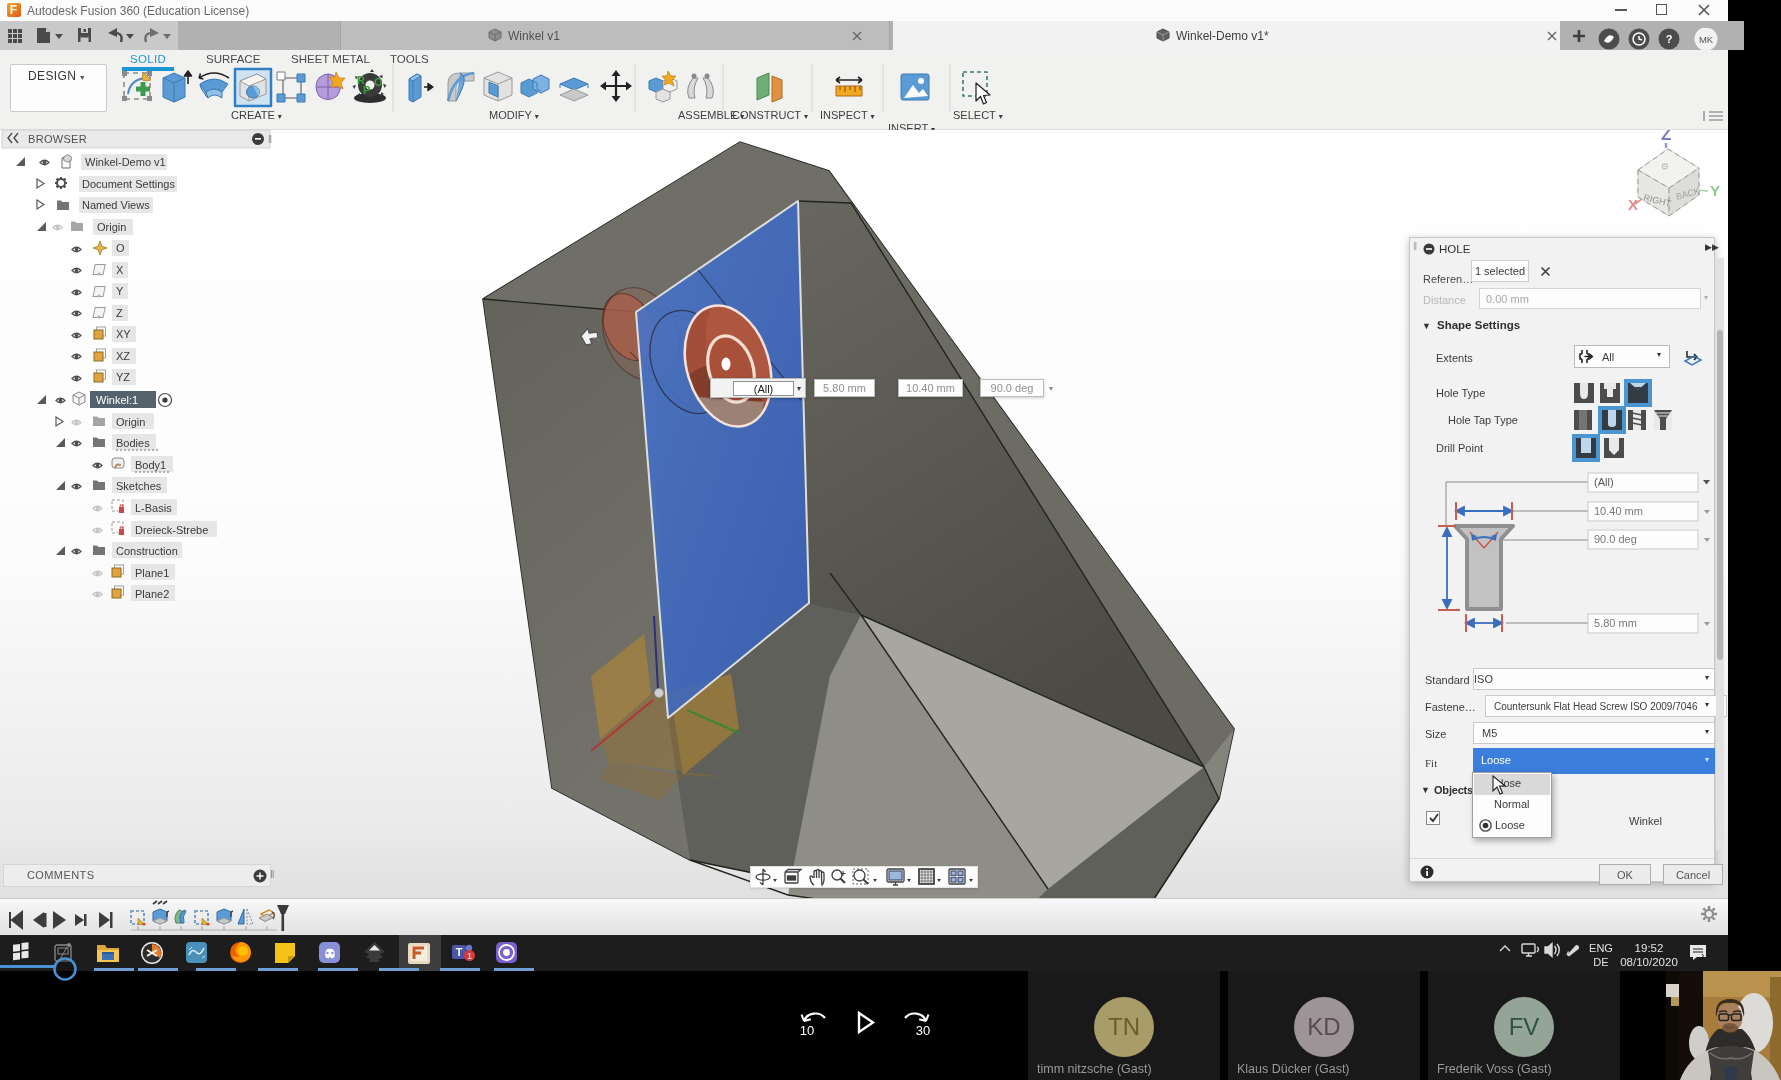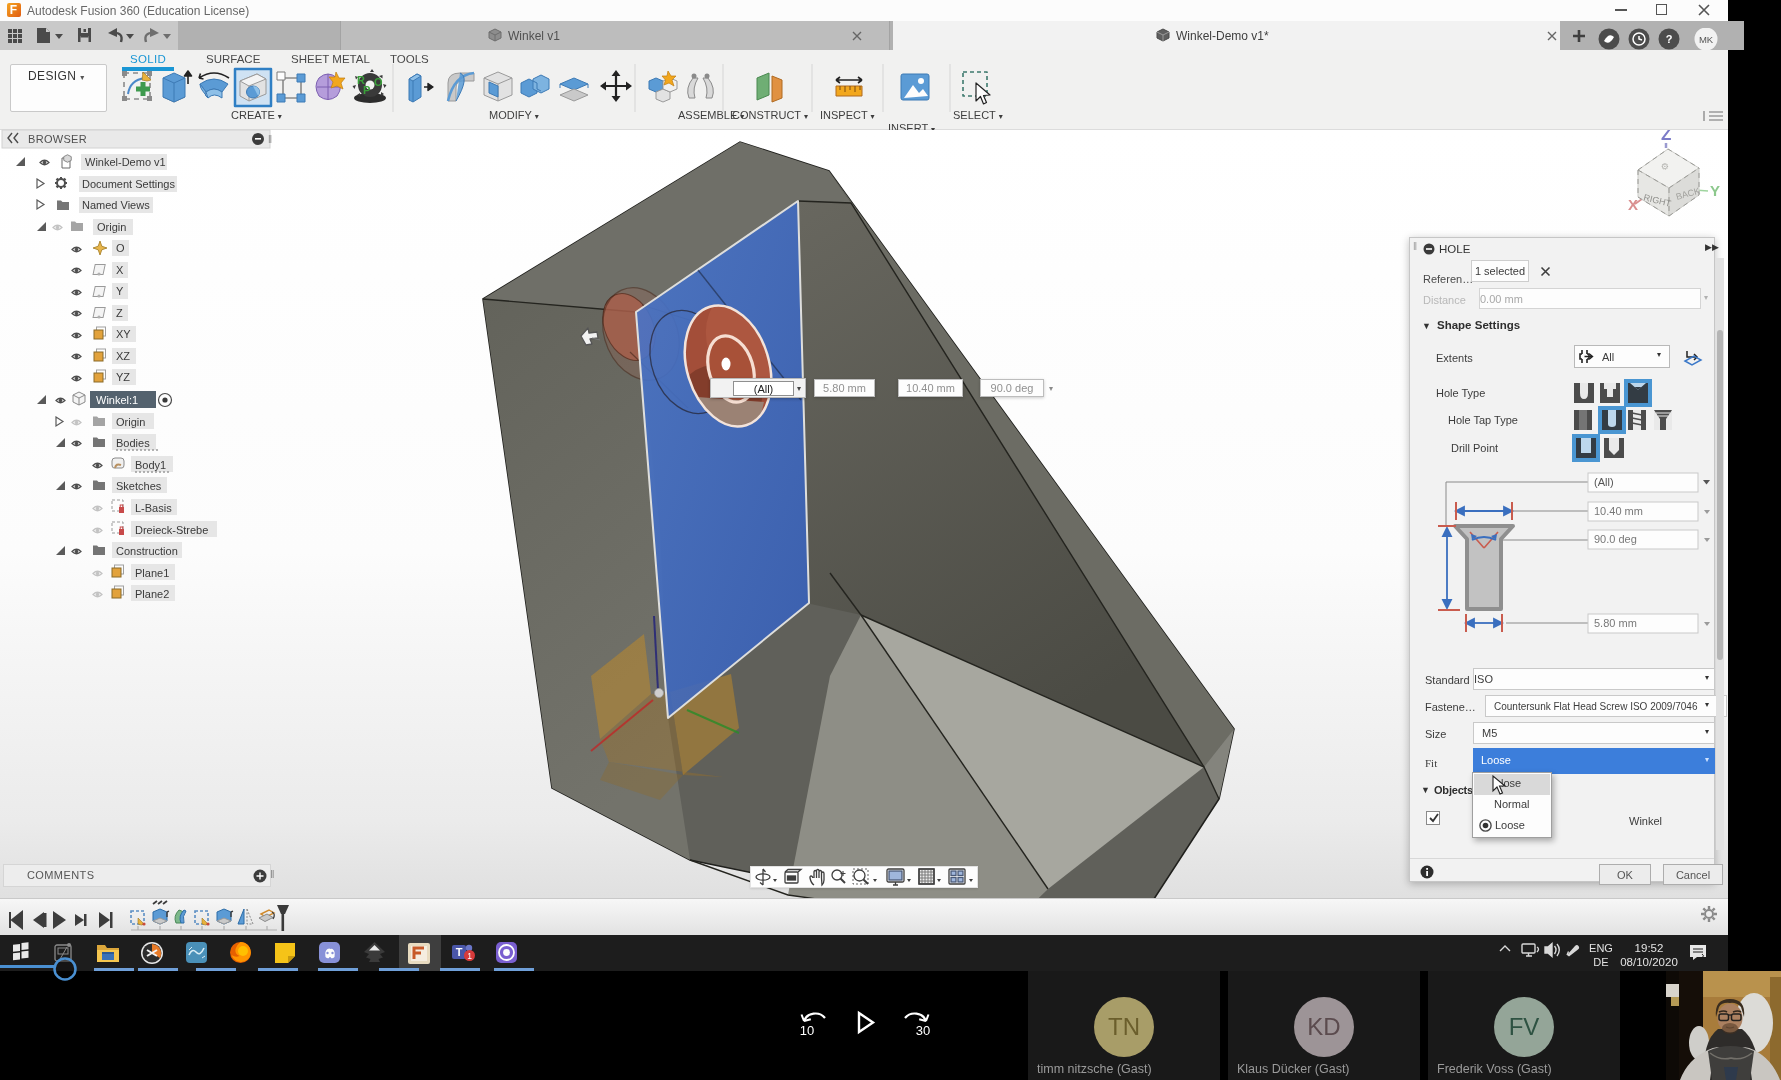--- a/index.html
+++ b/index.html
@@ -627,21 +627,21 @@
     <div class="abs" style="left:29px;top:5px;font-size:11.5px;color:#333;">HOLE</div>
     <div class="abs" style="left:295px;top:4px;font-size:9px;color:#333;">▶▶</div>
 
     <div class="abs" style="left:13px;top:27px;color:#4a4a4a;margin-top:8px;">Referen…</div>
     <div class="abs" style="left:61px;top:22px;width:58px;height:22px;background:#fdfdfd;border:1px solid #cdcdcd;text-align:center;line-height:21px;">1 selected</div>
     <svg class="abs" style="left:130px;top:28px;" width="11" height="11">
         <path d="M1.5 1.5 L9.5 9.5 M9.5 1.5 L1.5 9.5" stroke="#3e3e3e" stroke-width="1.6"></path>
       </svg>
 
     <div class="abs" style="left:13px;top:56px;color:#b8b8b8;">Distance</div>
-    <div class="abs" style="left:69px;top:50px;width:222px;height:21px;background:#fdfdfd;border:1px solid #d4d4d4;color:#a8a8a8;line-height:20px;">0.00 mm</div>
+    <div class="abs" style="left:69px;top:50px;width:222px;height:21px;background:#fdfdfd;border:1px solid #d4d4d4;color:#a8a8a8;line-height:20px;padding-left:6px;">0.00 mm</div>
     <div class="abs" style="left:294px;top:55px;font-size:8px;color:#b0b0b0;">▾</div>
 
     <div class="abs" style="left:12px;top:83px;font-size:9px;color:#333;">▼</div>
     <div class="abs" style="left:27px;top:81px;font-weight:bold;font-size:11.5px;color:#2e2e2e;">Shape Settings</div>
 
     <div class="abs" style="left:26px;top:114px;">Extents</div>
     <div class="abs" style="left:164px;top:107px;width:96px;height:23px;background:#fdfdfd;border:1px solid #b9b9b9;"></div>
     <svg class="abs" style="left:169px;top:110px;" width="18" height="17">
         <path d="M3 2 V6 M3 11 V15 M3 6 H1 V11 H3 M8 2 V6 M8 11 V15 M8 6 H10 V11 H8" stroke="#222" stroke-width="1.6" fill="none"></path>
         <path d="M5.5 8.5 H13 M10.5 6 L13.5 8.5 L10.5 11" stroke="#222" stroke-width="1.4" fill="none"></path>
@@ -693,21 +693,21 @@
             <path d="M4 3 L14 5 M4 8 L14 10 M4 13 L14 15"></path>
           </g>
         </g>
       <g transform="translate(82,4)">
           <path d="M0 0 h18 v20 h-18 z" fill="#e9e9e9"></path>
           <path d="M0 0 h18 l-6 9 v11 h-6 v-11 z" fill="#4c4c4c"></path>
           <path d="M2 3 h14 M4 6 h10" stroke="#e9e9e9" stroke-width="1.2"></path>
         </g>
     </svg>
 
-    <div class="abs" style="left:41px;top:204px;">Drill Point</div>
+    <div class="abs" style="left:26px;top:204px;">Drill Point</div>
     <svg class="abs" style="left:162px;top:196px;" width="64" height="28">
       <rect x="0" y="0" width="28" height="28" fill="#4a96d2"></rect>
       <g transform="translate(4,4)">
           <path d="M0 0 h20 v20 h-20 z" fill="#bdd7ec"></path>
           <path d="M0 0 h5 v15 h10 v-15 h5 v20 h-20 z" fill="#333c44"></path>
         </g>
       <g transform="translate(32,4)">
           <path d="M0 0 h20 v20 h-20 z" fill="#e9e9e9"></path>
           <path d="M0 0 h5 v12 l5 5 l5 -5 v-12 h5 v20 h-20 z" fill="#4c4c4c"></path>
         </g>

